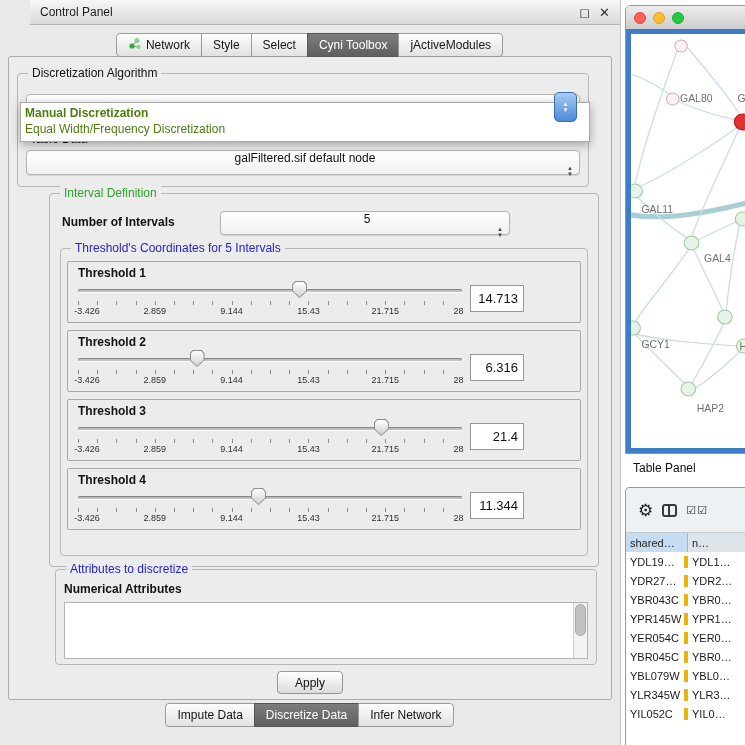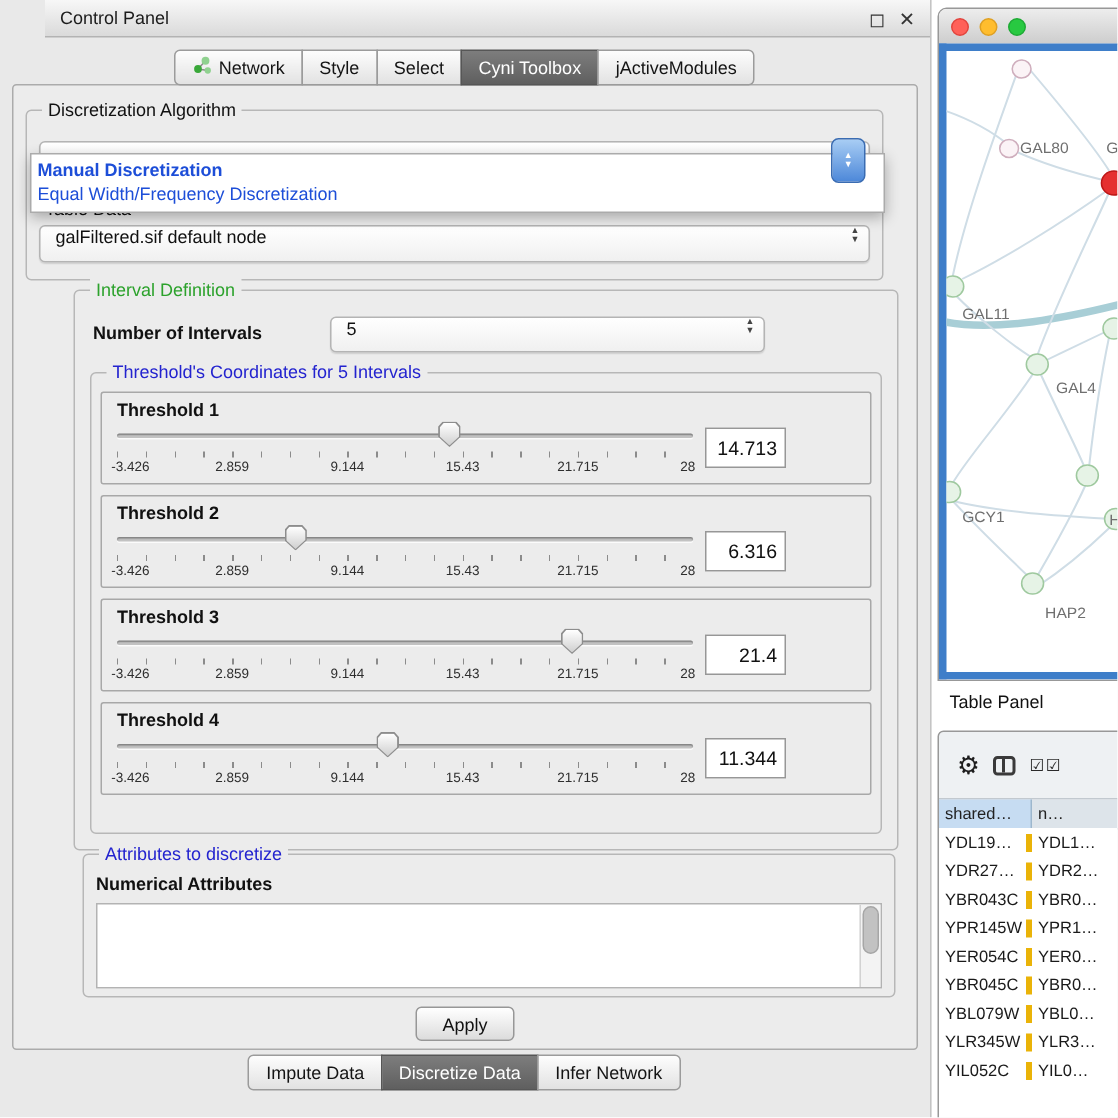--- a/index.html
+++ b/index.html
@@ -34,31 +34,31 @@
   .legend-algo{color:#111;}
   .algo-combo{position:absolute;left:8px;right:8px;top:20px;height:25px;}
   .blue-stepper{position:absolute;top:-3px;right:2px;width:21px;height:28px;z-index:7;border-radius:5px;
                 background:linear-gradient(#a8cdf4,#4d88d9);border:1px solid #3a6cb2;
                 display:flex;flex-direction:column;align-items:center;justify-content:center;line-height:1;}
   .blue-stepper span{font-size:6px;color:#fff;}
   .table-data-label{position:absolute;left:12px;top:58px;font-size:12px;color:#111;}
   .table-combo{position:absolute;left:8px;right:8px;top:76px;height:23px;}
 
   .combo{background:linear-gradient(#ffffff,#f0f0f0);border:1px solid #b4b4b4;border-radius:4px;
-         display:flex;align-items:flex-start;font-size:12px;color:#111;padding:0 6px 0 10px;
-         box-shadow:0 1px 1px rgba(0,0,0,.12);}
+         display:flex;align-items:center;font-size:12px;color:#111;padding:0 6px 0 10px;
+         box-shadow:0 1px 1px rgba(0,0,0,.12);flex-direction:column;}
   .combo .stepper{margin-left:auto;display:flex;flex-direction:column;align-items:center;line-height:1;
                   color:#444;padding-left:6px;}
   .combo .stepper span{font-size:6px;}
 
   
   .popup{position:absolute;left:2px;top:28px;width:568px;z-index:5;background:#fff;
          border:1px solid #ababab;box-shadow:0 3px 9px rgba(0,0,0,.3);padding:2px 0 4px;}
   .popup-placeholder{text-align:center;color:#b3b3b3;font-size:12px;padding:2px 0 3px;}
-  .popup-item{font-size:12px;color:#1d4ed8;padding:1px 4px;}
+  .popup-item{font-size:12px;color:#4d7c0f;padding:1px 4px;}
   .popup-item.bold{font-weight:bold;}
 
   
   .interval-group{left:40px;top:136px;width:548px;height:372px;}
   .legend-green{color:#2ca22c;}
   .num-label{position:absolute;left:12px;top:21px;font-size:12px;font-weight:bold;color:#111;}
   .num-combo{position:absolute;left:170px;top:17px;width:272px;height:22px;}
 
   .thr-group{position:absolute;left:10px;top:54px;width:526px;height:306px;border:1px solid #b7b7b7;border-radius:4px;}
   .legend-blue{color:#2323cf;}

